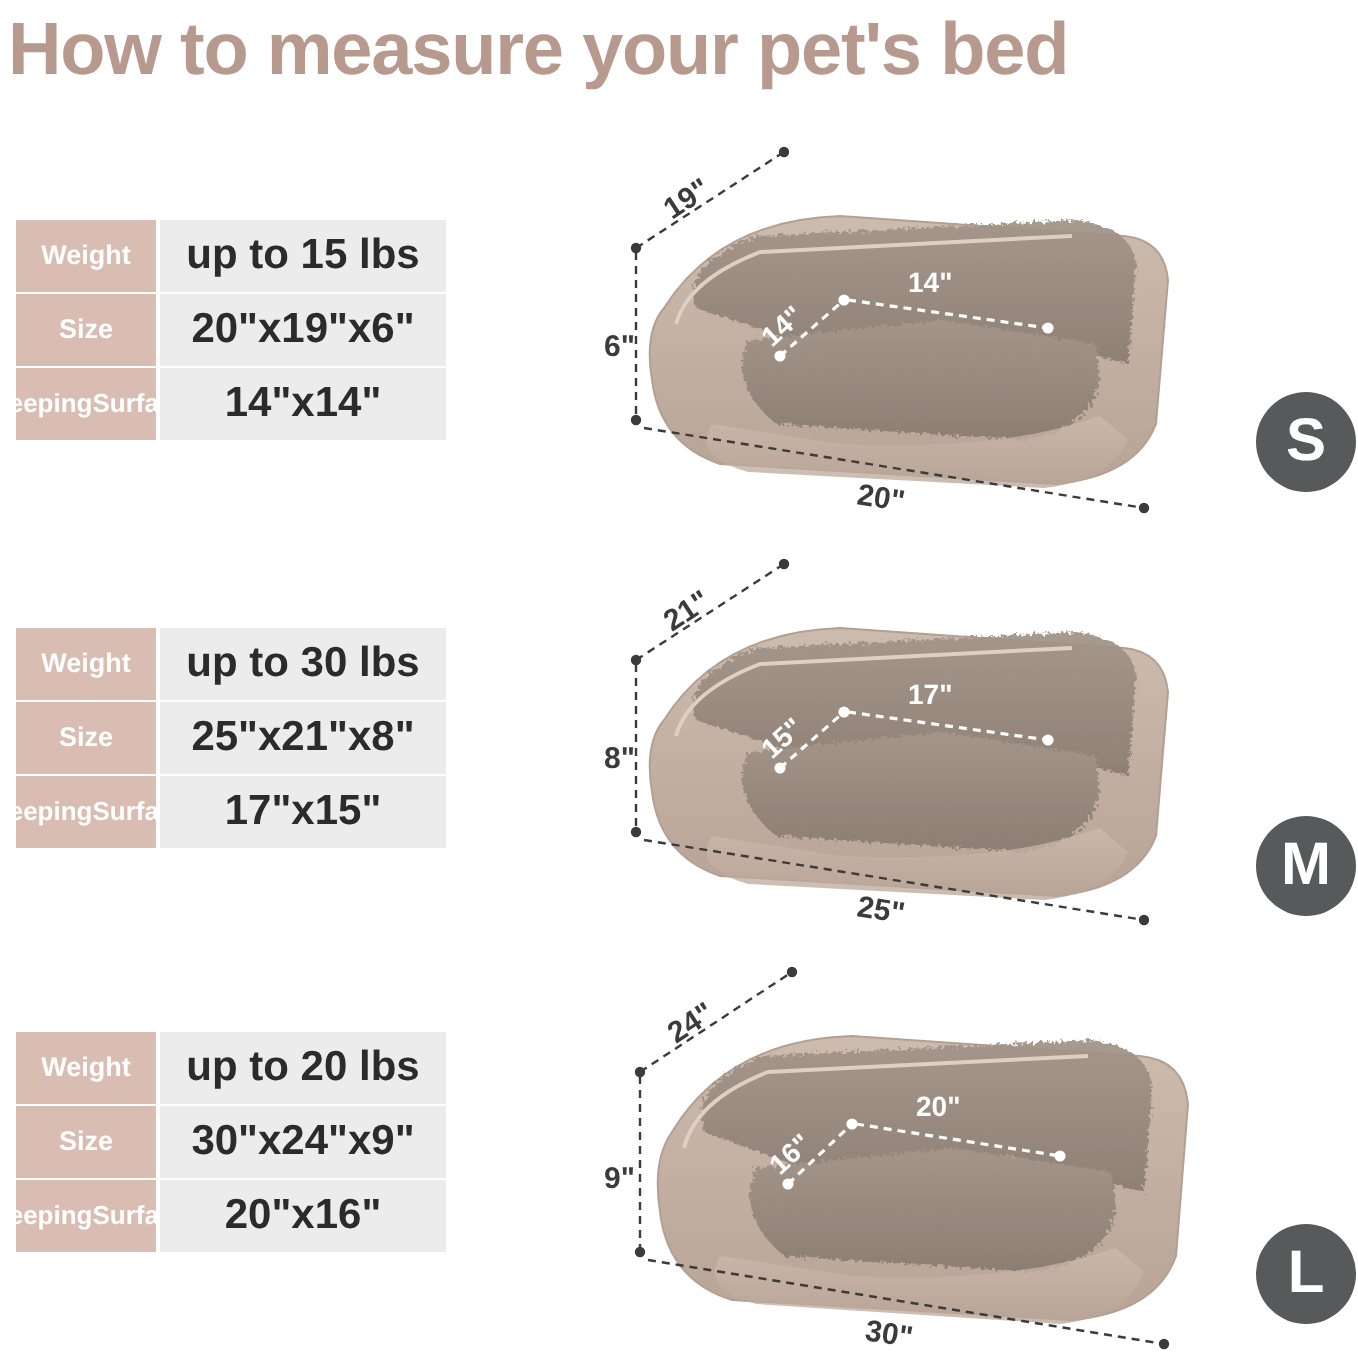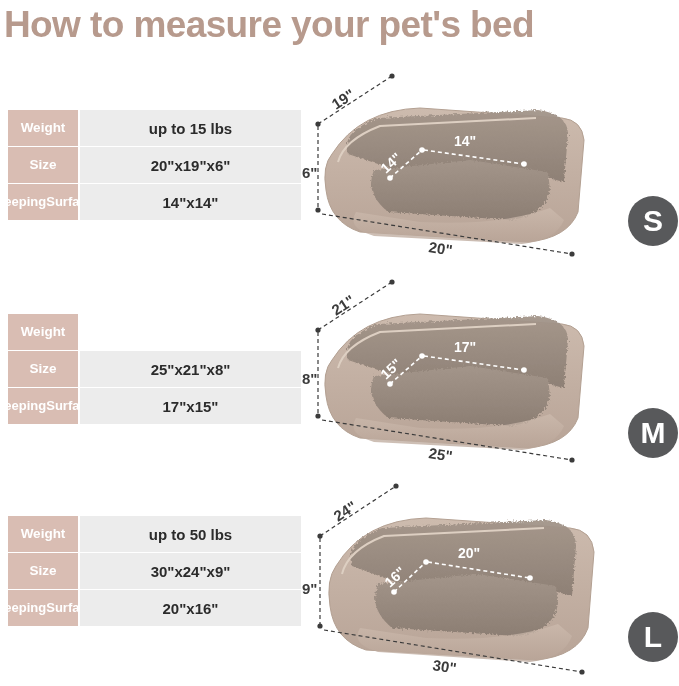--- a/index.html
+++ b/index.html
@@ -24,21 +24,21 @@
     font-weight: 700;
     letter-spacing: -0.6px;
     color: #b79a8d;
     white-space: nowrap;
   }
 
   
   .spec-table {
     position: absolute;
     left: 8px;
-    width: 293px;
+    width: 215px;
     border-collapse: separate;
     border-spacing: 0 1px;
   }
   .spec-table .row {
     display: flex;
     height: 36px;
     margin-bottom: 1px;
   }
   .spec-table .row:last-child { margin-bottom: 0; }
 
@@ -55,21 +55,21 @@
     text-align: center;
     line-height: 1.05;
     padding: 0 2px;
   }
   .cell-head.two-line { font-size: 13px; }
 
   .cell-val {
     flex: 1 1 auto;
     background: #ececec;
     color: #2b2b2b;
-    font-size: 15px;
+    font-size: 21px;
     font-weight: 700;
     display: flex;
     align-items: center;
     justify-content: center;
     margin-left: 2px;
   }
 
   #table-s { top: 110px; }
   #table-m { top: 314px; }
   #table-l { top: 516px; }
@@ -135,39 +135,40 @@
         <br>
       <span>Surface</span>
     </div>
     <div class="cell-val">14"x14"</div>
   </div>
 </div>
 
 <div class="spec-table" id="table-m">
   <div class="row">
     <div class="cell-head">Weight</div>
+    <div class="cell-val">up to 30 lbs</div>
   </div>
   <div class="row">
     <div class="cell-head">Size</div>
     <div class="cell-val">25"x21"x8"</div>
   </div>
   <div class="row">
     <div class="cell-head two-line">
       <span>Sleeping</span>
         <br>
       <span>Surface</span>
     </div>
     <div class="cell-val">17"x15"</div>
   </div>
 </div>
 
 <div class="spec-table" id="table-l">
   <div class="row">
     <div class="cell-head">Weight</div>
-    <div class="cell-val">up to 50 lbs</div>
+    <div class="cell-val">up to 20 lbs</div>
   </div>
   <div class="row">
     <div class="cell-head">Size</div>
     <div class="cell-val">30"x24"x9"</div>
   </div>
   <div class="row">
     <div class="cell-head two-line">
       <span>Sleeping</span>
         <br>
       <span>Surface</span>

